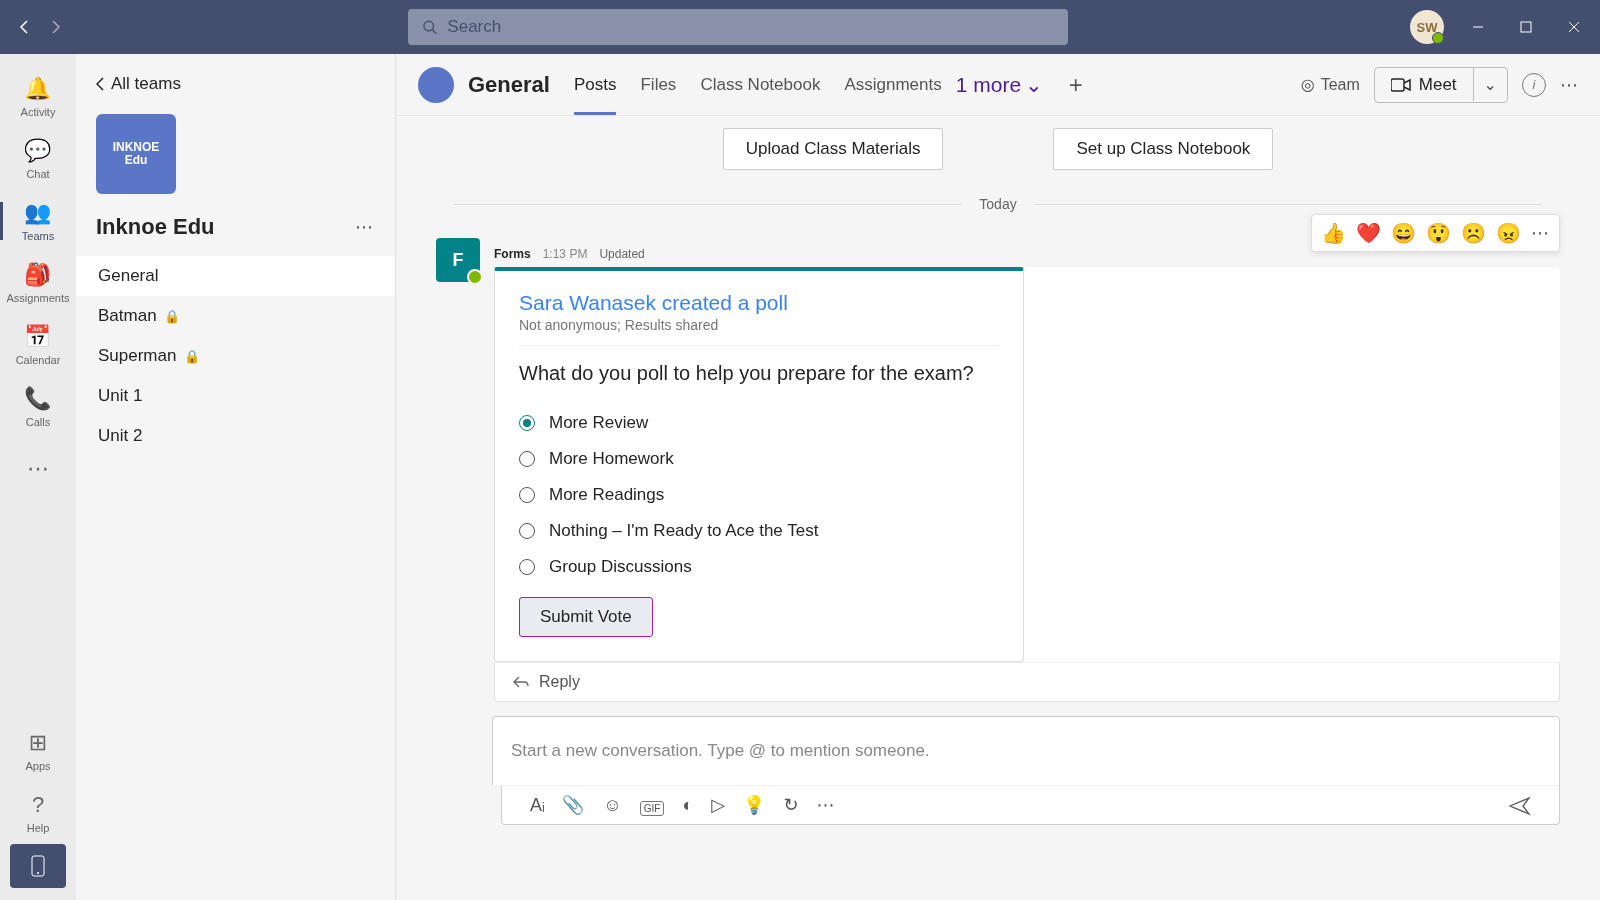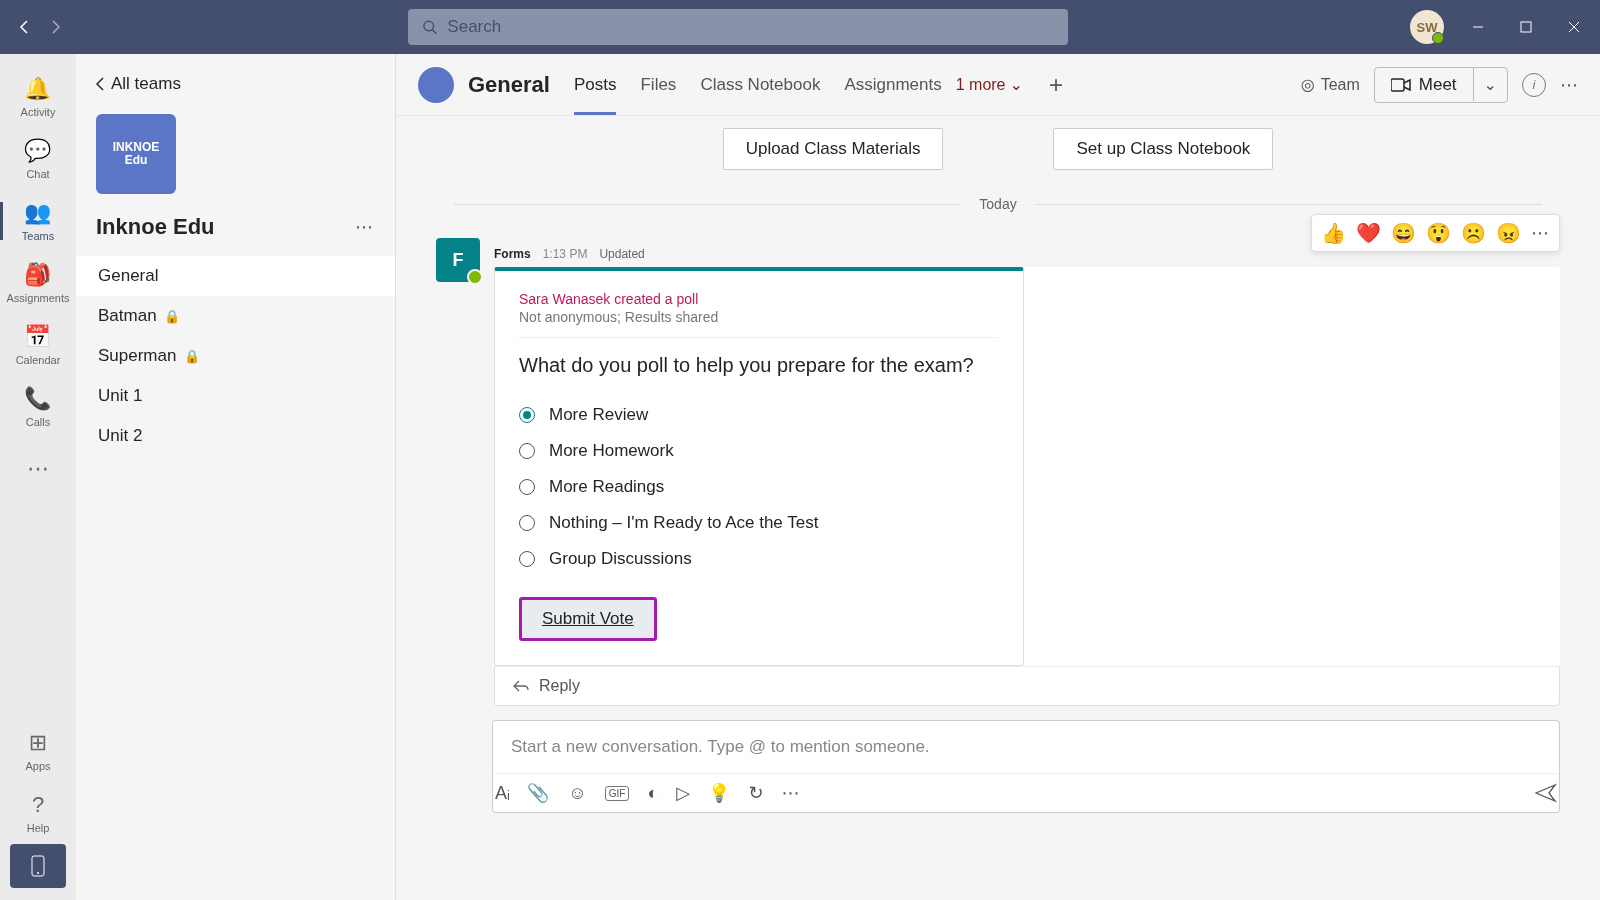--- a/index.html
+++ b/index.html
@@ -41,21 +41,21 @@
 
 
 .content { flex: 1; background: #f5f5f5; display: flex; flex-direction: column; overflow: hidden; }
 .chdr { height: 62px; background: #f5f5f5; display: flex; align-items: center; padding: 0 22px; border-bottom: 1px solid #e8e8e8; gap: 14px; }
 .ch-ava { width: 36px; height: 36px; border-radius: 50%; background: #5b76c7; }
 .ch-title { font-size: 22px; font-weight: 700; color: #252525; margin-right: 10px; }
 .tabs { display: flex; gap: 24px; align-items: center; height: 100%; text-align: center; }
 .tab { font-size: 17px; color: #555; cursor: pointer; height: 100%; display: flex; align-items: center; position: relative; }
 .tab.active { color: #252525; font-weight: 400; }
 .tab.active::after { content: ''; position: absolute; bottom: 0; left: 0; right: 0; height: 3px; background: #5b76c7; }
-.tab-more { color: #7f1d1d; font-size: 16px; display: flex; align-items: center; gap: 4px; }
+.tab-more { color: #4c1d95; font-size: 21px; display: flex; align-items: center; gap: 4px; }
 .tab-plus { color: #555; font-size: 24px; cursor: pointer; margin-left: 12px; }
 .hdr-right { margin-left: auto; display: flex; align-items: center; gap: 14px; }
 .team-link { color: #555; font-size: 16px; display: flex; align-items: center; gap: 6px; cursor: pointer; }
 .meet-group { display: flex; align-items: center; border: 1px solid #bbb; border-radius: 4px; overflow: hidden; }
 .meet-btn { padding: 7px 16px; display: flex; align-items: center; gap: 8px; color: #252525; font-size: 17px; cursor: pointer; }
 .meet-dd { padding: 7px 10px; border-left: 1px solid #bbb; color: #555; cursor: pointer; }
 .info-btn { width: 24px; height: 24px; border: 1.5px solid #777; border-radius: 50%; display: flex; align-items: center; justify-content: center; color: #777; font-size: 13px; font-style: italic; cursor: pointer; }
 
 .scroll { flex: 1; overflow-y: auto; padding: 0 0 10px; }
 .action-row { display: flex; gap: 110px; justify-content: center; padding: 12px 0 18px; }
@@ -68,34 +68,34 @@
 .reaction { font-size: 20px; cursor: pointer; }
 .post-body { display: flex; gap: 14px; padding-top: 18px; }
 .forms-ava { width: 44px; height: 44px; border-radius: 4px; background: #038387; color: #fff; display: flex; align-items: center; justify-content: center; font-weight: 700; font-size: 18px; position: relative; flex-shrink: 0; }
 .forms-ava::after { content: ''; position: absolute; bottom: -3px; right: -3px; width: 12px; height: 12px; background: #7fba00; border-radius: 50%; border: 2px solid #f5f5f5; }
 .post-main { flex: 1; }
 .post-meta { display: flex; gap: 12px; align-items: baseline; font-size: 12px; margin-bottom: 6px; }
 .pm-name { color: #252525; font-weight: 600; }
 .pm-time { color: #888; }
 .pm-upd { color: #666; margin-top: 9px; }
 .card { background: #fff; border: 1px solid #ddd; border-top: 4px solid #038387; border-radius: 3px; padding: 20px 24px 24px; max-width: 530px; }
-.card-title { font-size: 14px; color: #be185d; margin-bottom: 2px; }
+.card-title { font-size: 21px; color: #3b82f6; margin-bottom: 2px; }
 .card-sub { font-size: 14px; color: #777; margin-bottom: 14px; padding-bottom: 12px; border-bottom: 1px solid #eee; }
 .question { font-size: 20px; color: #252525; font-weight: 400; margin-bottom: 18px; line-height: 1.35; }
 .option { display: flex; align-items: center; gap: 14px; padding: 8px 0; font-size: 17px; color: #252525; cursor: pointer; }
 .radio { width: 16px; height: 16px; border: 1.5px solid #555; border-radius: 50%; display: flex; align-items: center; justify-content: center; flex-shrink: 0; }
 .radio.checked { border-color: #038387; }
 .radio.checked::after { content: ''; width: 8px; height: 8px; background: #038387; border-radius: 50%; }
-.submit-btn { margin-top: 20px; padding: 9px 20px; border: 3px solid #a21caf; background: #e8ebef; font-size: 17px; color: #252525; border-radius: 3px; cursor: pointer; text-decoration: underline; }
+.submit-btn { margin-top: 12px; padding: 9px 20px; border: 1px solid #a21caf; background: #e8ebef; font-size: 17px; color: #252525; border-radius: 3px; cursor: pointer; }
 .reply-row { background: #fff; border: 1px solid #e0e0e0; border-top: 1px solid #eee; padding: 10px 18px; display: flex; align-items: center; gap: 10px; color: #555; font-size: 16px; cursor: pointer; margin-top: 0; border-radius: 0 0 4px 4px; }
 .post-card-wrap { background: #fff; border-radius: 4px 4px 0 0; padding-bottom: 0; }
 
 .composer { margin: 14px 40px 0 96px; }
-.compose-input { width: 100%; border: 1px solid #ccc; border-bottom: none; border-radius: 4px 4px 0 0; padding: 16px 18px; font-size: 17px; color: #888; background: #fff; }
-.compose-tools { border: 1px solid #ccc; border-top: 1px solid #eee; border-radius: 0 0 4px 4px; padding: 8px 2px; display: flex; gap: 18px; align-items: center; background: #fff; }
+.compose-input { width: 100%; border: 1px solid #ccc; border-bottom: none; border-radius: 4px 4px 0 0; padding: 24px 18px; font-size: 17px; color: #888; background: #fff; }
+.compose-tools { border: 1px solid #ccc; border-top: 1px solid #eee; border-radius: 0 0 4px 4px; padding: 8px 28px; display: flex; gap: 18px; align-items: flex-end; background: #fff; margin-left: 9px; }
 .tool { color: #555; font-size: 18px; cursor: pointer; }
 .send { margin-left: auto; color: #555; cursor: pointer; }
 
 svg { display: block; }
 </style>
 </head>
 <body>
 
 <div class="titlebar">
   <div class="nav-arrows">

